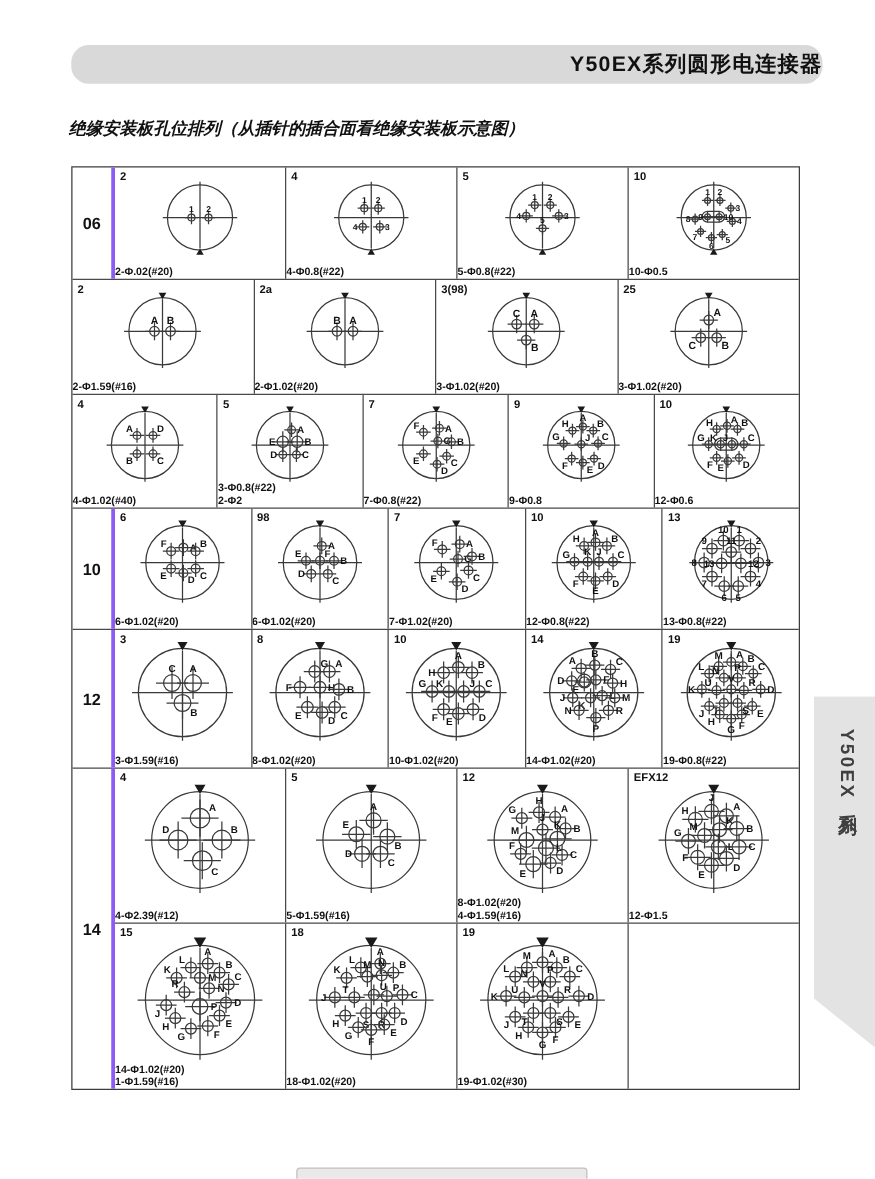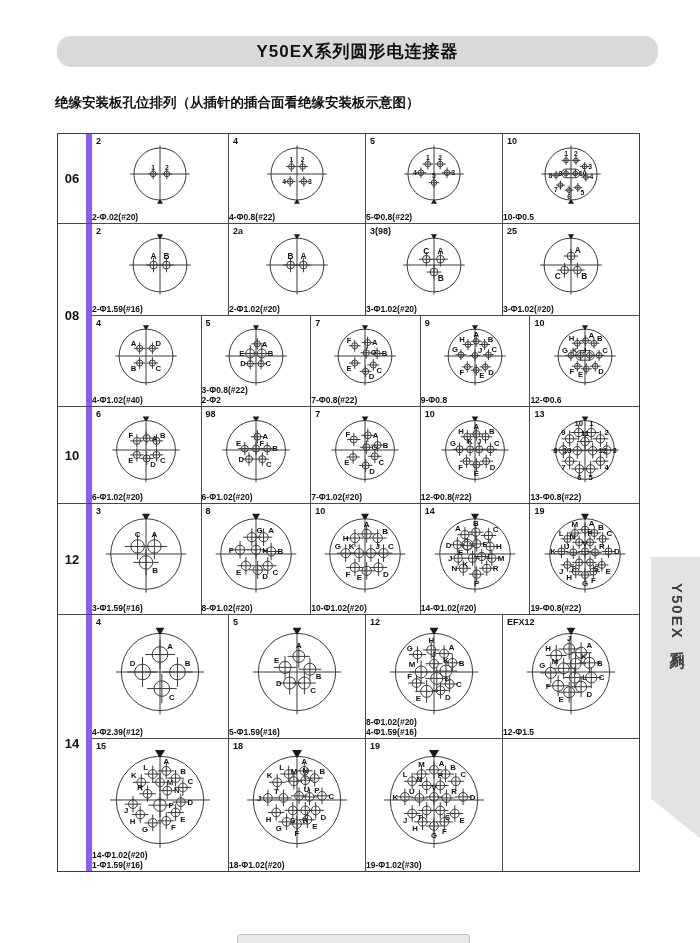--- a/index.html
+++ b/index.html
@@ -1,31 +1,31 @@
 <!DOCTYPE html>
 <html><head>
 <meta charset="utf-8">
 <style>
   * { box-sizing: border-box; margin: 0; padding: 0; }
   html,body { width:700px; height:943px; background:#fff; overflow:hidden;
     font-family:"Liberation Sans", sans-serif; color:#111; }
   #page { position:relative; width:700px; height:943px; background:#fff; }
 
   .title-bar { position:absolute; left:57px; top:36px; width:601px; height:31px;
-    background:#d9d9d9; display:flex; align-items:center; justify-content:center;
+    background:#d9d9d9; display:flex; align-items:center; justify-content:flex-end;
     font-size:17px; font-weight:bold; letter-spacing:1px;border-radius:14px; }
 
-  .subtitle { position:absolute; left:55px; top:94px; font-size:13.5px; font-weight:bold; }
+  .subtitle { position:absolute; left:55px; top:94px; font-size:13.5px; font-weight:bold;font-style:italic; }
 
   .ptable { position:absolute; left:57px; top:133px; width:583px;
     border:1.5px solid #3c3c3c; background:#fff; }
   .band { display:flex; border-top:1px solid #4a4a4a; }
   .band:first-child { border-top:none; }
   .band-label { width:34px; min-width:34px; display:flex; align-items:center;
-    justify-content:center; font-weight:bold; font-size:13px; border-right:6px solid #8b5cf6; }
+    justify-content:center; font-weight:bold; font-size:13px; border-right:3px solid #8b5cf6; }
   .band-rows { flex:1; display:flex; flex-direction:column; }
   .subrow { display:flex; border-top:1px solid #4a4a4a; }
   .subrow:first-child { border-top:none; }
   .cell { flex:1; position:relative; border-right:1px solid #4a4a4a;
     display:flex; align-items:center; justify-content:center; overflow:hidden; }
   .cell:last-child { border-right:none; }
   .cell svg { display:block; margin-bottom:10px; }
   .cell-index { position:absolute; top:2px; left:4px; font-weight:bold; font-size:9px; }
   .cell-caption { position:absolute; bottom:1px; left:0; right:0; 
     font-weight:bold; font-size:8.5px; line-height:1.18; }
@@ -225,21 +225,20 @@
                 </g>
               </svg>
               <div class="cell-caption">
                 <div class="cap-line">10-Φ0.5</div>
               </div>
             </div>
           </div>
         </div>
       </div>
       <div class="band">
-        <div class="band-label">08</div>
         <div class="band-rows">
           <div class="subrow" style="height: 91px;">
             <div class="cell">
               <div class="cell-index">2</div>
               <svg viewBox="0 0 100 100" width="64" height="64">
                 <line x1="2" y1="50" x2="98" y2="50" stroke="#3a3a3a" stroke-width="1" vector-effect="non-scaling-stroke"></line>
                 <line x1="50" y1="10" x2="50" y2="96" stroke="#3a3a3a" stroke-width="1" vector-effect="non-scaling-stroke"></line>
                 <circle cx="50" cy="50" r="42" fill="none" stroke="#3a3a3a" stroke-width="1" vector-effect="non-scaling-stroke"></circle>
                 <polygon points="45.2,2 54.8,2 50,10" fill="#1a1a1a"></polygon>
                 <g>

